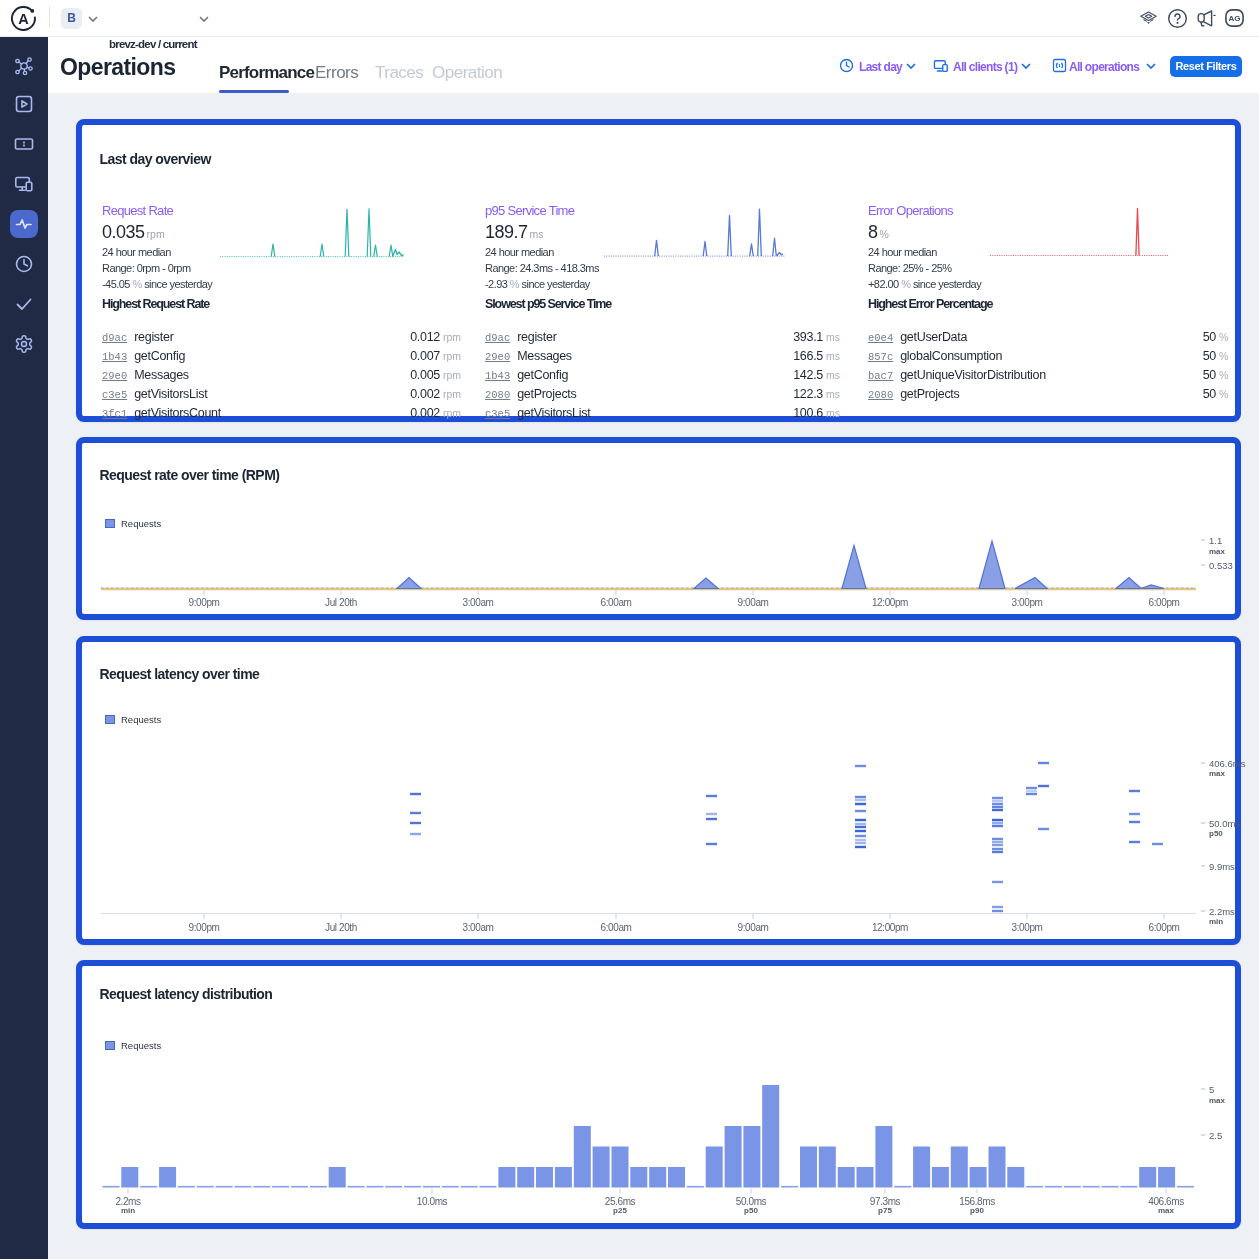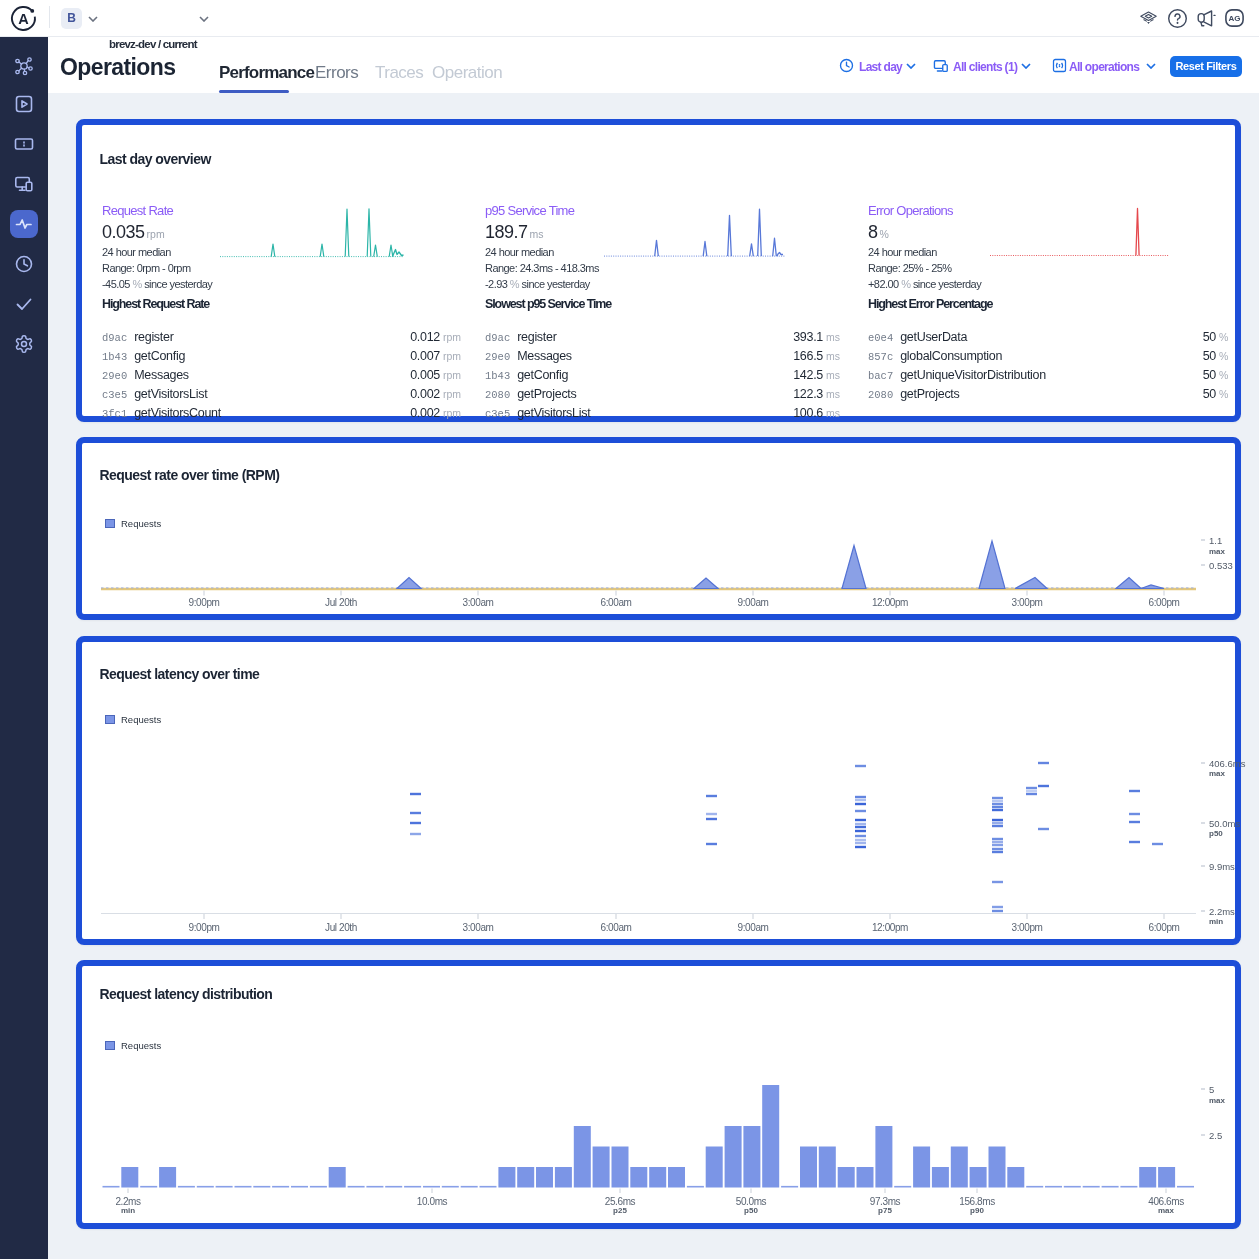--- a/index.html
+++ b/index.html
@@ -25,21 +25,21 @@
 .mcol { position:absolute; top:67.5px; width:383px; }
 .mtitle { font-size:13px; font-weight:normal; color:#8b5cf6; letter-spacing:-0.7px;margin-top:10px; }
 .mnum { margin-top:4px; font-size:18px; color:#1f2430; letter-spacing:-0.5px; }
 .mnum .u { font-size:10.5px; color:#9ca3af; letter-spacing:0; margin-left:2px; }
 .mline { font-size:11px; letter-spacing:-0.55px; color:#333c49; line-height:16px; }
 .mline.first { margin-top:1.5px; }
 .mline .pct { color:#a7adb8; }
 .lsec { position:absolute; top:172px; width:358px; }
 .lsec h4 { font-size:12.5px; font-weight:bold; color:#1b2433; letter-spacing:-1.1px; line-height:14px; margin-bottom:20px; }
 .lr { display:flex; align-items:baseline; font-size:12.5px; letter-spacing:-0.3px; line-height:12.5px; margin-bottom:5.4px; }
-.code { font-family:"Liberation Mono",monospace; color:#737c8a; margin-right:7px; font-size:10.5px; letter-spacing:0; }
+.code { font-family:"Liberation Mono",monospace; color:#737c8a; margin-right:7px; font-size:10.5px; letter-spacing:0;text-decoration:underline; }
 .nm { color:#1f2733; }
 .sp { flex:1; }
 .val { color:#1f2733; }
 .un { color:#a7adb8; margin-left:3px; width:17px; font-size:10.5px; letter-spacing:0; }
 .col3 { width:360px; }
 .col3 .un { width:9px; }
 text { font-family:"Liberation Sans",sans-serif; }
 </style></head>
 <body>
 

